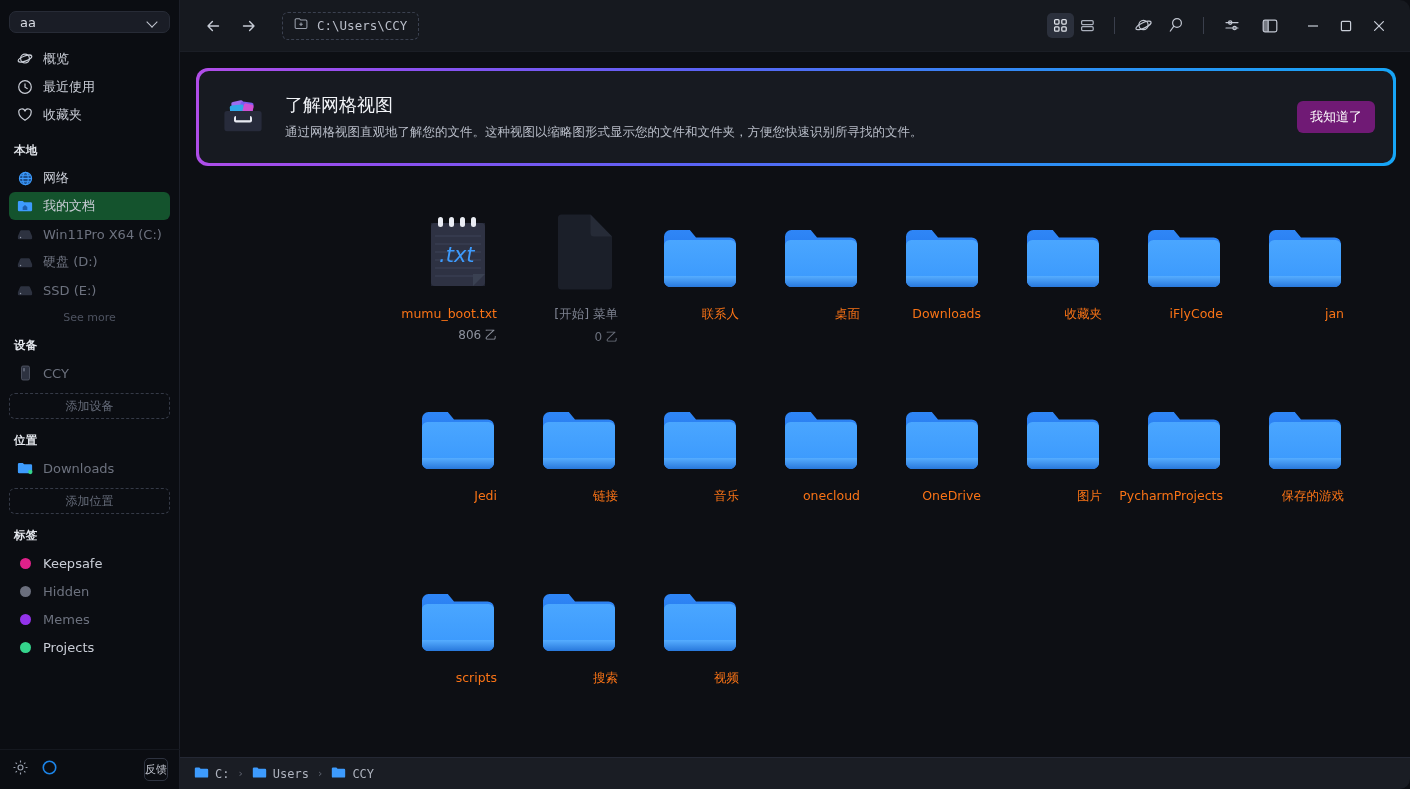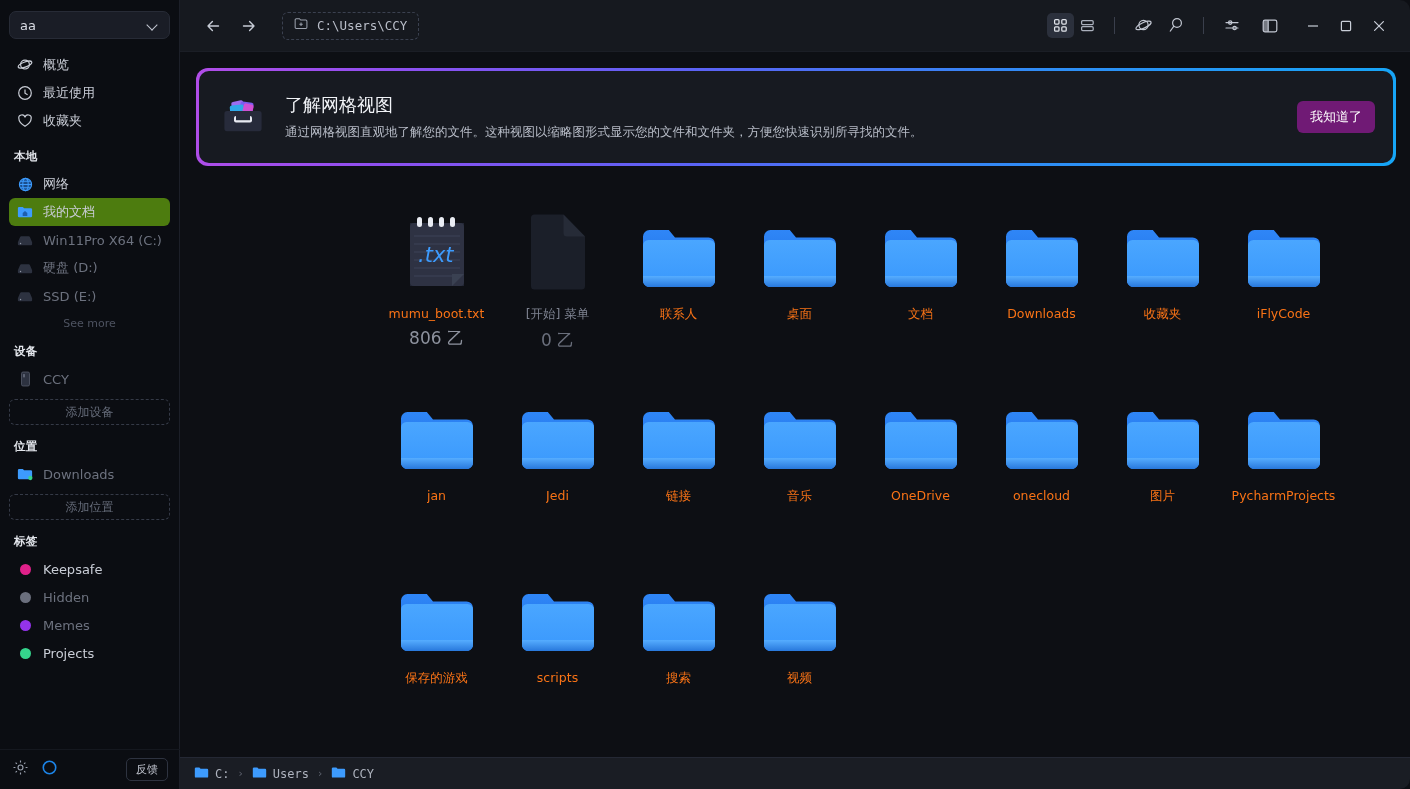--- a/index.html
+++ b/index.html
@@ -20,21 +20,21 @@
   .sidebar {
     width: 180px; height: 789px;
     background: #0b0d12;
     border-right: 1px solid #1c1f28;
     display: flex; flex-direction: column;
     position: relative;
     flex: 0 0 180px;
   }
   .acct {
     margin: 11px 9px 6px 9px;
-    height: 28px;
+    height: 22px;
     background: #1a1d26;
     border: 1px solid #272b36;
     border-radius: 7px;
     display: flex; align-items: center;
     padding: 0 10px;
     cursor: pointer;
   }
   .acct-name { color: #d7dae2; font-size: 13px; flex: 1; }
   .chev { width: 12px; height: 12px; position: relative; }
   .chev::before {
@@ -44,21 +44,21 @@
     transform: rotate(45deg);
   }
 
   .nav-list { padding: 6px 0 0 0; }
   .nav-item {
     height: 28px; margin: 0 9px; border-radius: 6px;
     display: flex; align-items: center;
     padding: 0 8px; cursor: pointer;
     gap: 10px;
   }
-  .nav-item.sel { background: #4d7c0f; }
+  .nav-item.sel { background: #14532d; }
   .nav-label { color: #c9cdd6; font-size: 13px; white-space: nowrap; }
   .nav-label.dim { color: #6d727f; }
   .nav-ico { width: 16px; height: 16px; flex: 0 0 16px; display:flex; align-items:center; justify-content:center; }
 
   .sect-title {
     color: #e3e6ec; font-size: 11.5px; font-weight: bold;
     padding: 14px 0 6px 14px; letter-spacing: .3px;
   }
 
   .dashbtn {
@@ -71,21 +71,21 @@
 
   .dot { width: 11px; height: 11px; border-radius: 50%; flex:0 0 11px; }
 
   .side-bottom {
     position: absolute; left: 0; bottom: 0; width: 180px; height: 40px;
     display: flex; align-items: center; padding: 0 12px; gap: 12px;
     border-top: 1px solid #15181f;
   }
   .fb-btn {
     margin-left: auto; border: 1px solid #2e3340; border-radius: 5px;
-    color: #c1c5cf; font-size: 11px; padding: 3px 9px; cursor: pointer;
+    color: #c1c5cf; font-size: 11px; padding: 3px 0; cursor: pointer;
   }
 
   
   .main { flex: 1; display: flex; flex-direction: column; background: #0d0f14; min-width: 0; }
 
   .toolbar {
     height: 52px; display: flex; align-items: center;
     padding: 0 16px 0 18px; gap: 0;
     background: #16191f;
     border-bottom: 1px solid #1b1e26;
@@ -129,31 +129,31 @@
   }
 
   
   .grid {
     padding: 26px 0 0 0;
     display: flex; flex-wrap: wrap;
     margin-left: 196px;
   }
   .cell {
     width: 121px; height: 182px;
-    display: flex; flex-direction: column; align-items: center;
+    display: flex; flex-direction: column; align-items: flex-end;
     cursor: pointer;
   }
   .cell .ico { height: 100px; display:flex; align-items:flex-end; justify-content:center; }
   .cell .nm {
     color: #f97316; font-size: 12.5px; margin-top: 14px;
     max-width: 118px; text-align: center;
     white-space: nowrap; overflow: hidden; text-overflow: ellipsis;
   }
   .cell .nm.dim { color: #7d8290; }
-  .cell .sz { color: #8d929e; font-size: 17px; margin-top: 6px; }
+  .cell .sz { color: #8d929e; font-size: 12px; margin-top: 6px; }
   .cell .sz.dim { color: #6a6f7c; }
 
   
   .crumbs {
     height: 32px; display: flex; align-items: center;
     padding: 0 0 0 14px; gap: 6px;
     background: #1a1d24;
     border-top: 1px solid #242834;
     border-bottom-right-radius: 10px;
   }
@@ -497,30 +497,20 @@
             <div class="nm">桌面</div>
           </div>
           <div class="cell">
             <div class="ico">
               <svg width="78" height="68" viewBox="0 0 78 68">
                 <path d="M3 12.5A6.5 6.5 0 0 1 9.5 6h19.3l6.2 7.4H68.5A6.5 6.5 0 0 1 75 19.9v36.6A6.5 6.5 0 0 1 68.5 63h-59A6.5 6.5 0 0 1 3 56.5z" fill="url(#fldTop)"></path>
                 <path d="M3 21.5A5.5 5.5 0 0 1 8.5 16h61A5.5 5.5 0 0 1 75 21.5v35A6.5 6.5 0 0 1 68.5 63h-59A6.5 6.5 0 0 1 3 56.5z" fill="url(#fldBody)"></path>
                 <path d="M3 52h72v4.5A6.5 6.5 0 0 1 68.5 63h-59A6.5 6.5 0 0 1 3 56.5z" fill="url(#fldLip)"></path>
               </svg>
             </div>
-            <div class="nm">文档</div>
-          </div>
-          <div class="cell">
-            <div class="ico">
-              <svg width="78" height="68" viewBox="0 0 78 68">
-                <path d="M3 12.5A6.5 6.5 0 0 1 9.5 6h19.3l6.2 7.4H68.5A6.5 6.5 0 0 1 75 19.9v36.6A6.5 6.5 0 0 1 68.5 63h-59A6.5 6.5 0 0 1 3 56.5z" fill="url(#fldTop)"></path>
-                <path d="M3 21.5A5.5 5.5 0 0 1 8.5 16h61A5.5 5.5 0 0 1 75 21.5v35A6.5 6.5 0 0 1 68.5 63h-59A6.5 6.5 0 0 1 3 56.5z" fill="url(#fldBody)"></path>
-                <path d="M3 52h72v4.5A6.5 6.5 0 0 1 68.5 63h-59A6.5 6.5 0 0 1 3 56.5z" fill="url(#fldLip)"></path>
-              </svg>
-            </div>
             <div class="nm">Downloads</div>
           </div>
           <div class="cell">
             <div class="ico">
               <svg width="78" height="68" viewBox="0 0 78 68">
                 <path d="M3 12.5A6.5 6.5 0 0 1 9.5 6h19.3l6.2 7.4H68.5A6.5 6.5 0 0 1 75 19.9v36.6A6.5 6.5 0 0 1 68.5 63h-59A6.5 6.5 0 0 1 3 56.5z" fill="url(#fldTop)"></path>
                 <path d="M3 21.5A5.5 5.5 0 0 1 8.5 16h61A5.5 5.5 0 0 1 75 21.5v35A6.5 6.5 0 0 1 68.5 63h-59A6.5 6.5 0 0 1 3 56.5z" fill="url(#fldBody)"></path>
                 <path d="M3 52h72v4.5A6.5 6.5 0 0 1 68.5 63h-59A6.5 6.5 0 0 1 3 56.5z" fill="url(#fldLip)"></path>
               </svg>
             </div>
@@ -577,31 +567,31 @@
             <div class="nm">音乐</div>
           </div>
           <div class="cell">
             <div class="ico">
               <svg width="78" height="68" viewBox="0 0 78 68">
                 <path d="M3 12.5A6.5 6.5 0 0 1 9.5 6h19.3l6.2 7.4H68.5A6.5 6.5 0 0 1 75 19.9v36.6A6.5 6.5 0 0 1 68.5 63h-59A6.5 6.5 0 0 1 3 56.5z" fill="url(#fldTop)"></path>
                 <path d="M3 21.5A5.5 5.5 0 0 1 8.5 16h61A5.5 5.5 0 0 1 75 21.5v35A6.5 6.5 0 0 1 68.5 63h-59A6.5 6.5 0 0 1 3 56.5z" fill="url(#fldBody)"></path>
                 <path d="M3 52h72v4.5A6.5 6.5 0 0 1 68.5 63h-59A6.5 6.5 0 0 1 3 56.5z" fill="url(#fldLip)"></path>
               </svg>
             </div>
+            <div class="nm">onecloud</div>
+          </div>
+          <div class="cell">
+            <div class="ico">
+              <svg width="78" height="68" viewBox="0 0 78 68">
+                <path d="M3 12.5A6.5 6.5 0 0 1 9.5 6h19.3l6.2 7.4H68.5A6.5 6.5 0 0 1 75 19.9v36.6A6.5 6.5 0 0 1 68.5 63h-59A6.5 6.5 0 0 1 3 56.5z" fill="url(#fldTop)"></path>
+                <path d="M3 21.5A5.5 5.5 0 0 1 8.5 16h61A5.5 5.5 0 0 1 75 21.5v35A6.5 6.5 0 0 1 68.5 63h-59A6.5 6.5 0 0 1 3 56.5z" fill="url(#fldBody)"></path>
+                <path d="M3 52h72v4.5A6.5 6.5 0 0 1 68.5 63h-59A6.5 6.5 0 0 1 3 56.5z" fill="url(#fldLip)"></path>
+              </svg>
+            </div>
             <div class="nm">OneDrive</div>
-          </div>
-          <div class="cell">
-            <div class="ico">
-              <svg width="78" height="68" viewBox="0 0 78 68">
-                <path d="M3 12.5A6.5 6.5 0 0 1 9.5 6h19.3l6.2 7.4H68.5A6.5 6.5 0 0 1 75 19.9v36.6A6.5 6.5 0 0 1 68.5 63h-59A6.5 6.5 0 0 1 3 56.5z" fill="url(#fldTop)"></path>
-                <path d="M3 21.5A5.5 5.5 0 0 1 8.5 16h61A5.5 5.5 0 0 1 75 21.5v35A6.5 6.5 0 0 1 68.5 63h-59A6.5 6.5 0 0 1 3 56.5z" fill="url(#fldBody)"></path>
-                <path d="M3 52h72v4.5A6.5 6.5 0 0 1 68.5 63h-59A6.5 6.5 0 0 1 3 56.5z" fill="url(#fldLip)"></path>
-              </svg>
-            </div>
-            <div class="nm">onecloud</div>
           </div>
           <div class="cell">
             <div class="ico">
               <svg width="78" height="68" viewBox="0 0 78 68">
                 <path d="M3 12.5A6.5 6.5 0 0 1 9.5 6h19.3l6.2 7.4H68.5A6.5 6.5 0 0 1 75 19.9v36.6A6.5 6.5 0 0 1 68.5 63h-59A6.5 6.5 0 0 1 3 56.5z" fill="url(#fldTop)"></path>
                 <path d="M3 21.5A5.5 5.5 0 0 1 8.5 16h61A5.5 5.5 0 0 1 75 21.5v35A6.5 6.5 0 0 1 68.5 63h-59A6.5 6.5 0 0 1 3 56.5z" fill="url(#fldBody)"></path>
                 <path d="M3 52h72v4.5A6.5 6.5 0 0 1 68.5 63h-59A6.5 6.5 0 0 1 3 56.5z" fill="url(#fldLip)"></path>
               </svg>
             </div>
             <div class="nm">图片</div>

